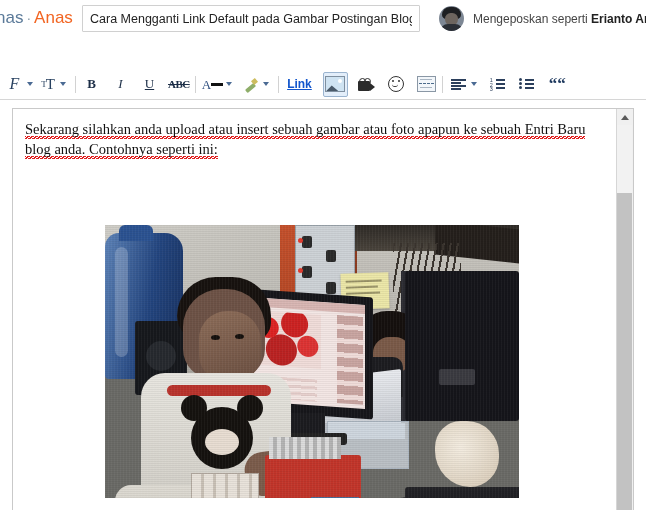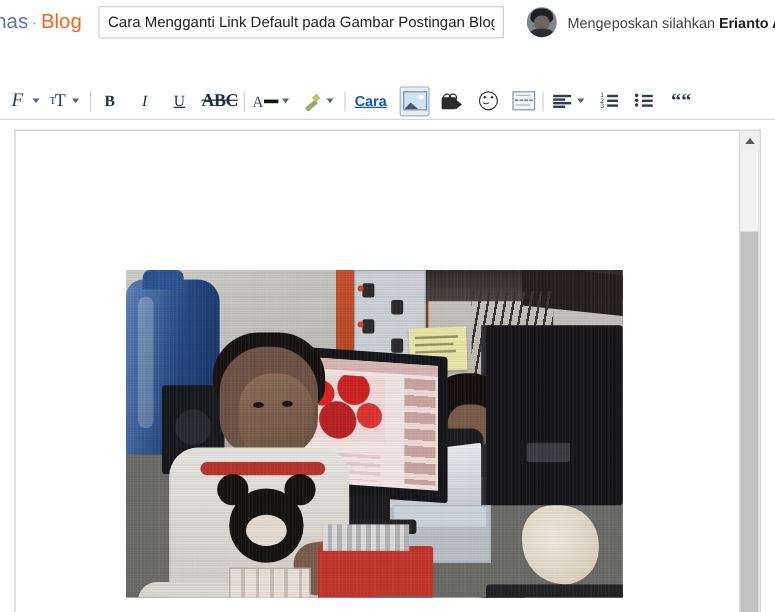--- a/index.html
+++ b/index.html
@@ -121,21 +121,21 @@
   }
   .selwrap{position:relative;display:inline-block;}
   .selwrap .sc{
     position:absolute;right:6px;top:8px;width:0;height:0;pointer-events:none;
     border-left:3.5px solid transparent;border-right:3.5px solid transparent;
     border-top:4px solid #4a6a93;
   }
   .b-ico{font-family:"Liberation Serif",serif;font-weight:bold;font-size:13px;color:#1c2e47;}
   .i-ico{font-family:"Liberation Serif",serif;font-style:italic;font-size:13px;color:#1c2e47;}
   .u-ico{font-family:"Liberation Serif",serif;font-size:13px;color:#1c2e47;text-decoration:underline;}
-  .s-ico{font-family:"Liberation Serif",serif;font-size:15px;color:#1c2e47;text-decoration:line-through;font-weight:bold;letter-spacing:-0.5px;}
+  .s-ico{font-family:"Liberation Serif",serif;font-size:11px;color:#1c2e47;text-decoration:line-through;font-weight:bold;letter-spacing:-0.5px;}
   .colorA{
     position:relative;font-family:"Liberation Serif",serif;font-size:13px;
     color:#2f4f7f;line-height:11px;padding:0 1px;
   }
   .colorA .bar{display:block;width:12px;height:3px;background:#111;margin-top:1px;}
   .hl-ico{position:relative;width:15px;height:15px;}
   .hl-ico .pen{
     position:absolute;left:2px;top:9px;width:11px;height:4px;background:#8fae6a;
     transform:rotate(-40deg);border-radius:1px;
   }
@@ -337,33 +337,33 @@
     background:#f2f2f2;border:none;
   }
 </style>
 </head>
 <body>
 
 <div class="app">
 
   <div class="header">
     <div class="brand">
-      <span class="brand-user">nas</span><span class="brand-dot">·</span><span class="brand-section">Blog</span>
+      <span class="brand-user">nas</span><span class="brand-dot">·</span><span class="brand-section">Anas</span>
     </div>
 
     <input class="title-field" type="text" value="Cara Mengganti Link Default pada Gambar Postingan Blog" style="">
 
     <div class="avatar">
       <span class="hair"></span>
       <span class="face"></span>
       <span class="body"></span>
     </div>
 
     <div class="post-as">
-      <span>Mengeposkan silahkan</span>
+      <span>Mengeposkan seperti</span>
       <b>Erianto Anas</b>
     </div>
   </div>
 
 
   <div class="toolbar">
     <div class="tb" style="left:4px;">
       <span class="tbtn fontF">F</span>
       <span class="caret"></span>
 
@@ -389,21 +389,21 @@
       <span class="tbtn" style="margin-left:4px;">
         <span class="hl-ico">
           <span class="pen"></span>
           <span class="tip"></span>
         </span>
       </span>
       <span class="caret"></span>
 
       <span class="sep"></span>
 
-      <span class="tbtn link-ico">Cara</span>
+      <span class="tbtn link-ico">Link</span>
 
       <span class="tbtn img-btn" style="margin-left:8px;">
         <span class="img-ico"></span>
       </span>
 
       <span class="tbtn" style="margin-left:8px;">
         <span class="vid-ico">
           <span class="r1"></span>
           <span class="r2"></span>
           <span class="body"></span>
@@ -462,20 +462,23 @@
       </span>
 
       <span class="tbtn quote-ico" style="margin-left:10px;">““</span>
 
     </div>
   </div>
 
   <div class="editor-wrap">
 
     <div class="editor-body">
+      <p class="para">
+        <span class="sp">Sekarang silahkan anda upload atau insert sebuah gambar atau foto apapun ke sebuah Entri Baru blog anda. Contohnya seperti ini:</span>
+      </p>
 
       <div class="photo">
         <span class="ph wall"></span>
         <span class="ph wall2"></span>
         <span class="ph orangewall"></span>
         <span class="ph orangewall2"></span>
         <span class="ph ceiling"></span>
         <span class="ph shelfdark"></span>
         <span class="ph cables"></span>
 

